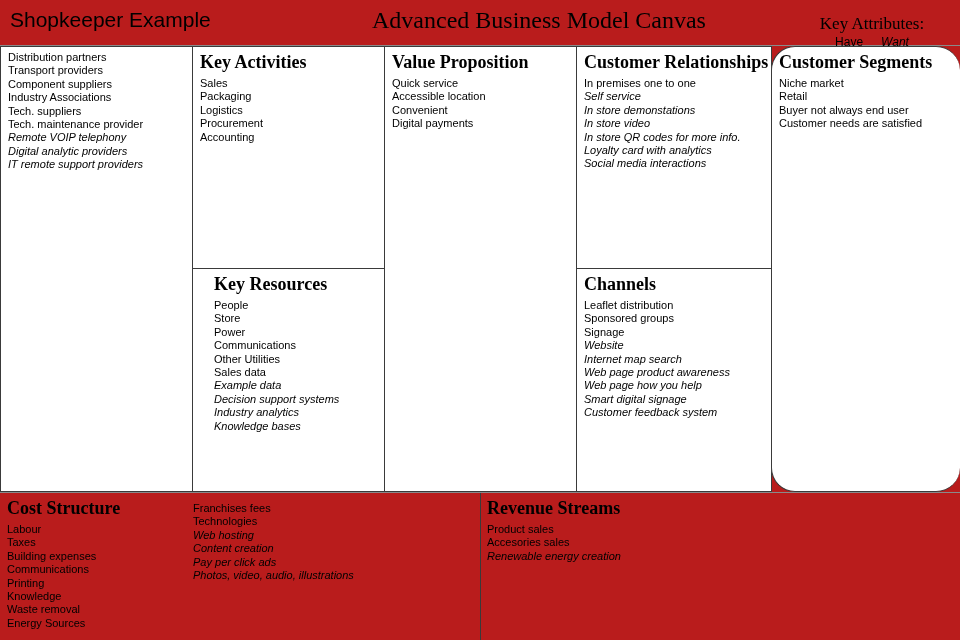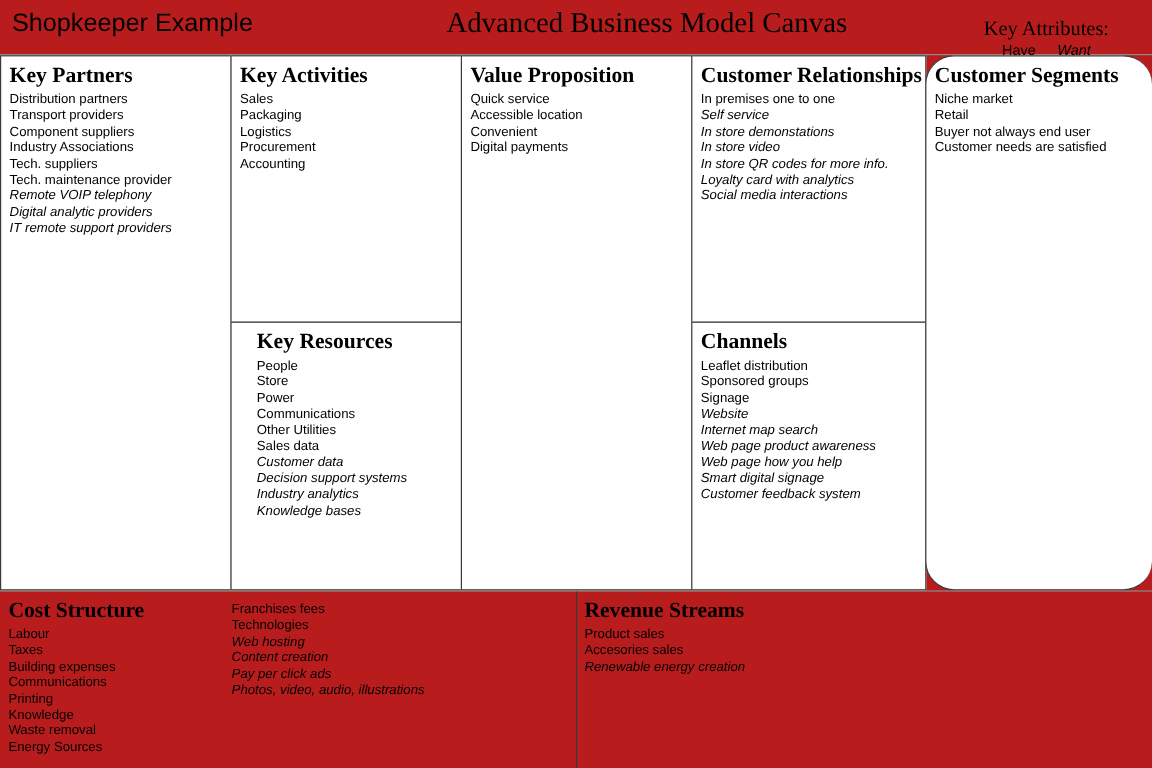--- a/index.html
+++ b/index.html
@@ -151,21 +151,20 @@
       <div id="legend-title">Key Attributes:</div>
       <div id="legend-keys">
         <span class="k-have">Have</span><span class="k-want">Want</span>
       </div>
     </div>
   </div>
 
   <div id="main-grid">
 
     <section class="block" id="blk-key-partners">
-      <h2 class="block-title">Key Partners</h2>
       <ul class="item-list">
           <li>Distribution partners</li>
           <li>Transport providers</li>
           <li>Component suppliers</li>
           <li>Industry Associations</li>
           <li>Tech. suppliers</li>
           <li>Tech. maintenance provider</li>
           <li class="want">Remote VOIP telephony</li>
           <li class="want">Digital analytic providers</li>
           <li class="want">IT remote support providers</li>
@@ -185,21 +184,21 @@
 
     <section class="block" id="blk-key-resources">
       <h2 class="block-title">Key Resources</h2>
       <ul class="item-list">
           <li>People</li>
           <li>Store</li>
           <li>Power</li>
           <li>Communications</li>
           <li>Other Utilities</li>
           <li>Sales data</li>
-          <li class="want">Customer data</li>
+          <li class="want">Example data</li>
           <li class="want">Decision support systems</li>
           <li class="want">Industry analytics</li>
           <li class="want">Knowledge bases</li>
         </ul>
     </section>
 
     <section class="block" id="blk-value-proposition">
       <h2 class="block-title">Value Proposition</h2>
       <ul class="item-list">
           <li>Quick service</li>

